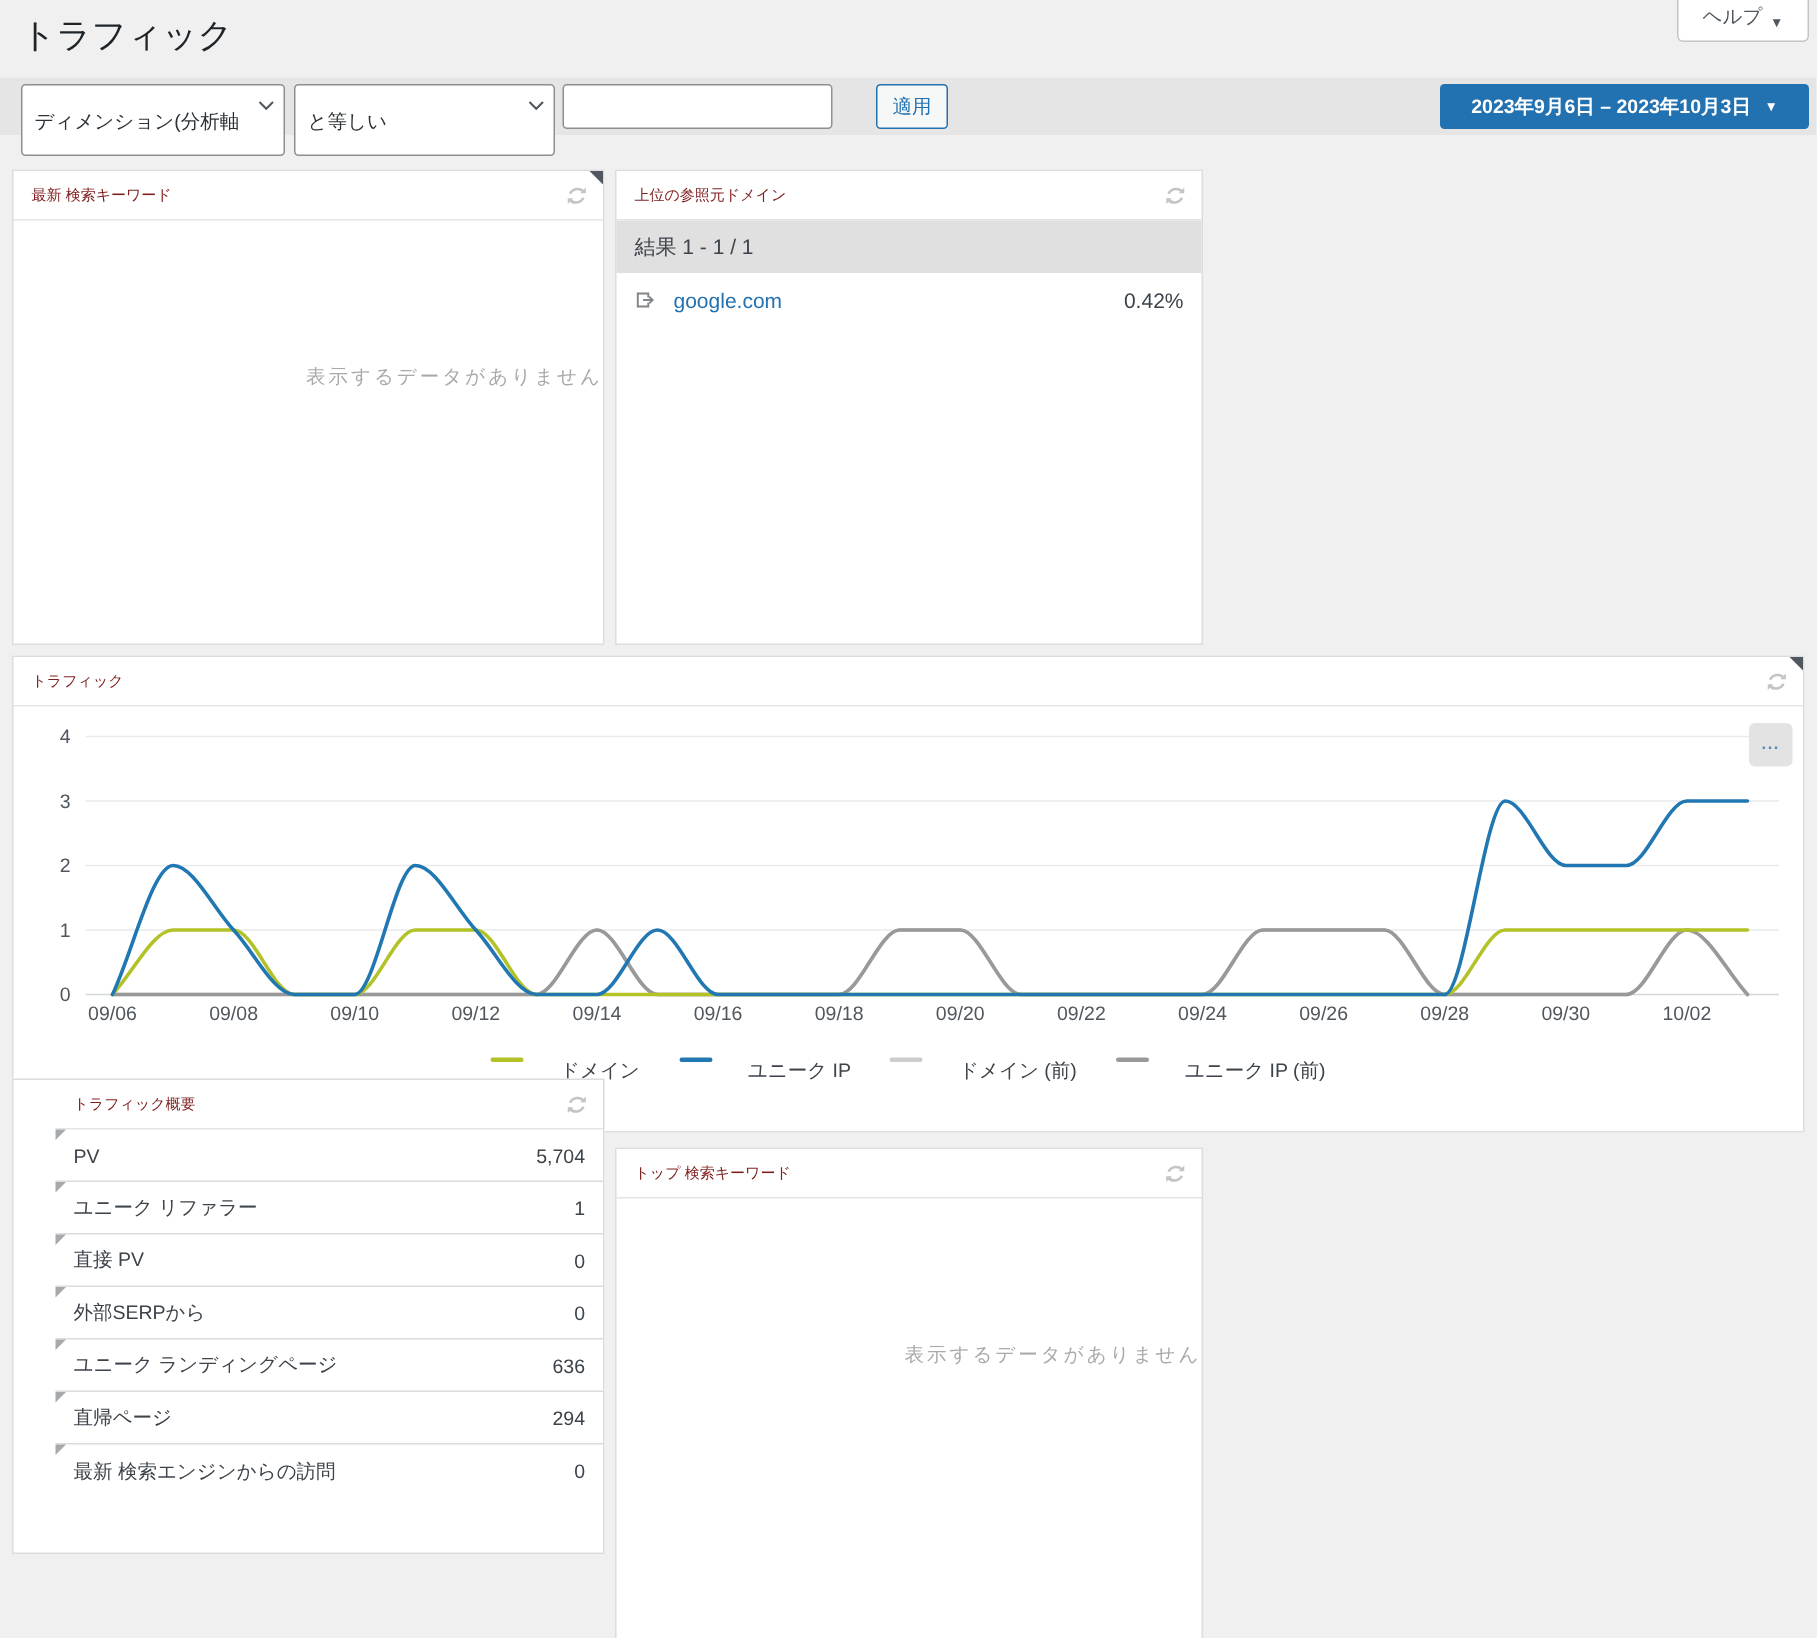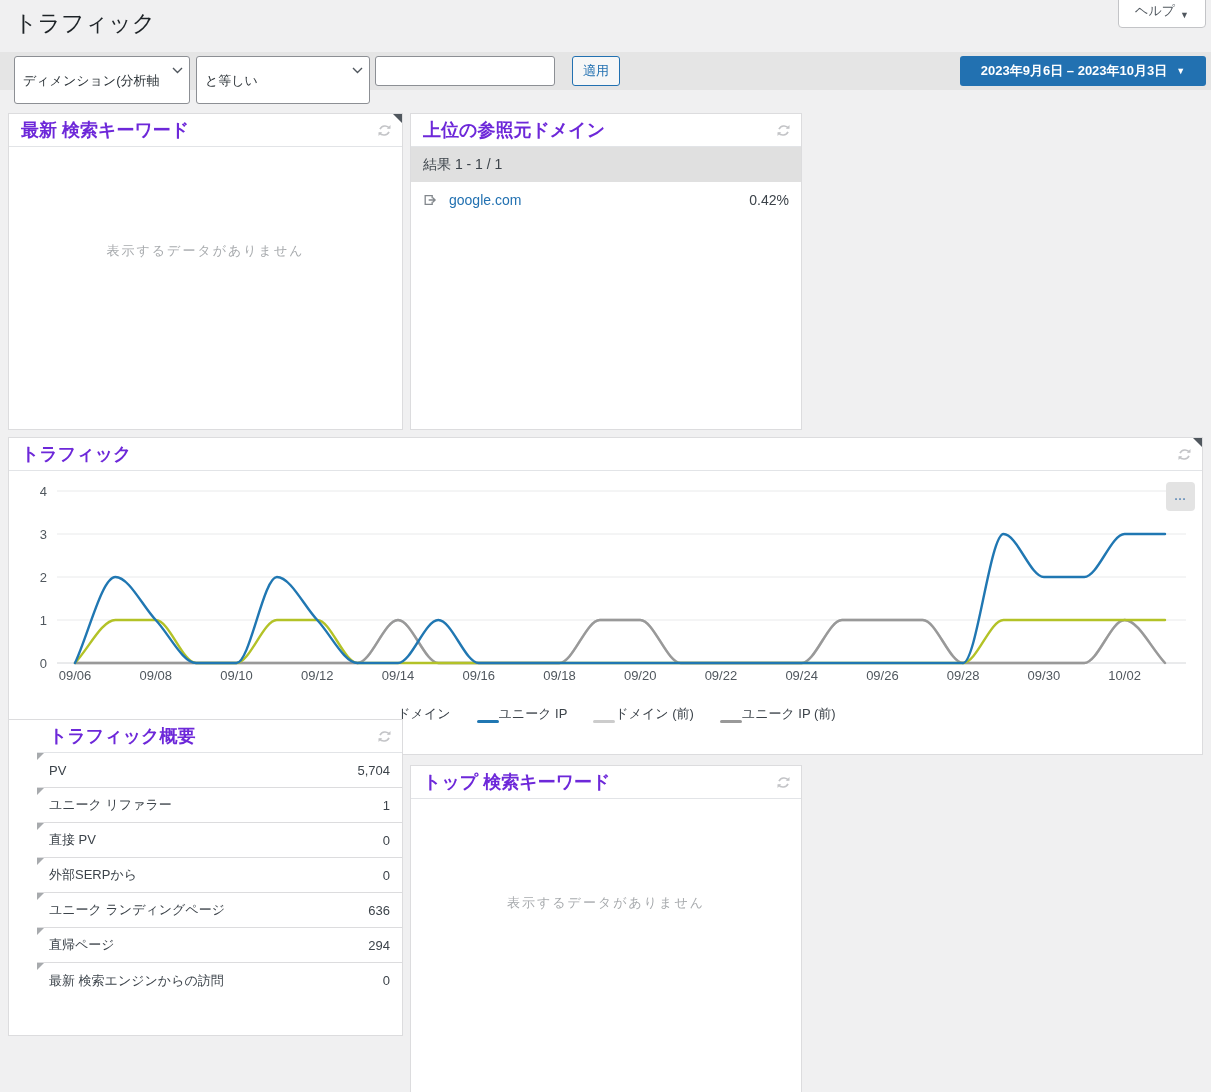--- a/index.html
+++ b/index.html
@@ -24,57 +24,57 @@
     background:#fff; border:1px solid #8c8f94; border-radius:3px;
     font-family:inherit; font-size:13px; color:#2c3338; padding:0 24px 0 8px;
   }
   .sel-wrap .chev { position:absolute; right:7px; top:10px; pointer-events:none; }
   .flt-input {
     position:absolute; left:375px; top:4px; width:180px; height:30px;
     background:#fff; border:1px solid #8c8f94; border-radius:3px; padding:0 8px;
     font-family:inherit; font-size:13px; color:#2c3338;
   }
   .apply-btn {
-    position:absolute; left:572px; top:4px; height:30px; padding:0 10px;
+    position:absolute; left:584px; top:4px; height:30px; padding:0 10px;
     background:#f6f7f7; border:1px solid var(--accent,#2271b1); border-radius:3px;
     color:var(--accent,#2271b1); font-family:inherit; font-size:13px; cursor:pointer;
   }
   .date-btn {
     position:absolute; right:5px; top:4px; width:246px; height:30px;
     background:var(--accent,#2271b1); color:#fff; border:none; border-radius:3px;
     font-family:inherit; font-size:13px; font-weight:700; cursor:pointer;
     display:flex; align-items:center; justify-content:center; gap:9px;text-align:center;
   }
   .date-btn .caret { font-size:9px; }
 
   .panel { position:absolute; background:#fff; border:1px solid #dcdcde; }
   .panel-hd {
     position:relative; height:33px; border-bottom:1px solid #e2e4e7;
     display:flex; align-items:center; padding:0 12px;
   }
-  .panel-hd .ttl { font-size:18px; font-weight:700; color:#6d28d9; }
+  .panel-hd .ttl { font-size:10px; font-weight:400; color:#7f1d1d; }
   .refresh { position:absolute; right:10px; top:9px; cursor:pointer; }
   .fold {
     position:absolute; top:0; right:0; width:0; height:0;
     border-top:9px solid #50575e; border-left:9px solid transparent;
   }
-  .empty { text-align:center; padding-top:95px; color:#a7aaad; font-size:13px; letter-spacing:2px; }
+  .empty { text-align:right; padding-top:95px; color:#a7aaad; font-size:13px; letter-spacing:2px; }
 
   #panel-latest { left:8px; top:113px; width:395px; height:317px; }
   #panel-referrers { left:410px; top:113px; width:392px; height:317px; }
   .results-bar { height:35px; background:#e0e0e0; display:flex; align-items:center; padding:0 12px; color:#3c434a; font-size:14px; }
   .ref-row { height:35px; display:flex; align-items:center; padding:16px 12px; gap:12px; }
   .ref-row a { color:var(--accent,#2271b1); text-decoration:none; font-size:14px; }
   .ref-row .share { margin-left:auto; font-size:14px; color:#3c434a; }
 
   #panel-chart { left:8px; top:437px; width:1195px; height:318px; }
   #chart-svg { display:block; }
   #chart-svg text { font-family:"Liberation Sans","DejaVu Sans",sans-serif; }
   .legend { display:flex; justify-content:center; gap:26px; margin-top:18px; }
-  .legend .item { display:flex; align-items:flex-end; gap:0; cursor:pointer; }
+  .legend .item { display:flex; align-items:flex-start; gap:24px; cursor:pointer; }
   .legend .mark { width:22px; height:3px; border-radius:2px; }
   .legend .lab { font-size:13px; color:#3c434a; }
   .more-btn {
     position:absolute; right:7px; top:44px; width:29px; height:29px;
     background:#e3e3e3; border:none; border-radius:4px; cursor:pointer;
     color:#5a87b5; font-size:11px; font-weight:700; letter-spacing:1px; line-height:29px; text-align:center;
   }
   .spark { position:absolute; left:10px; bottom:3px; }
 
   #panel-summary { left:8px; top:719px; width:395px; height:317px;padding-left:28px; }

